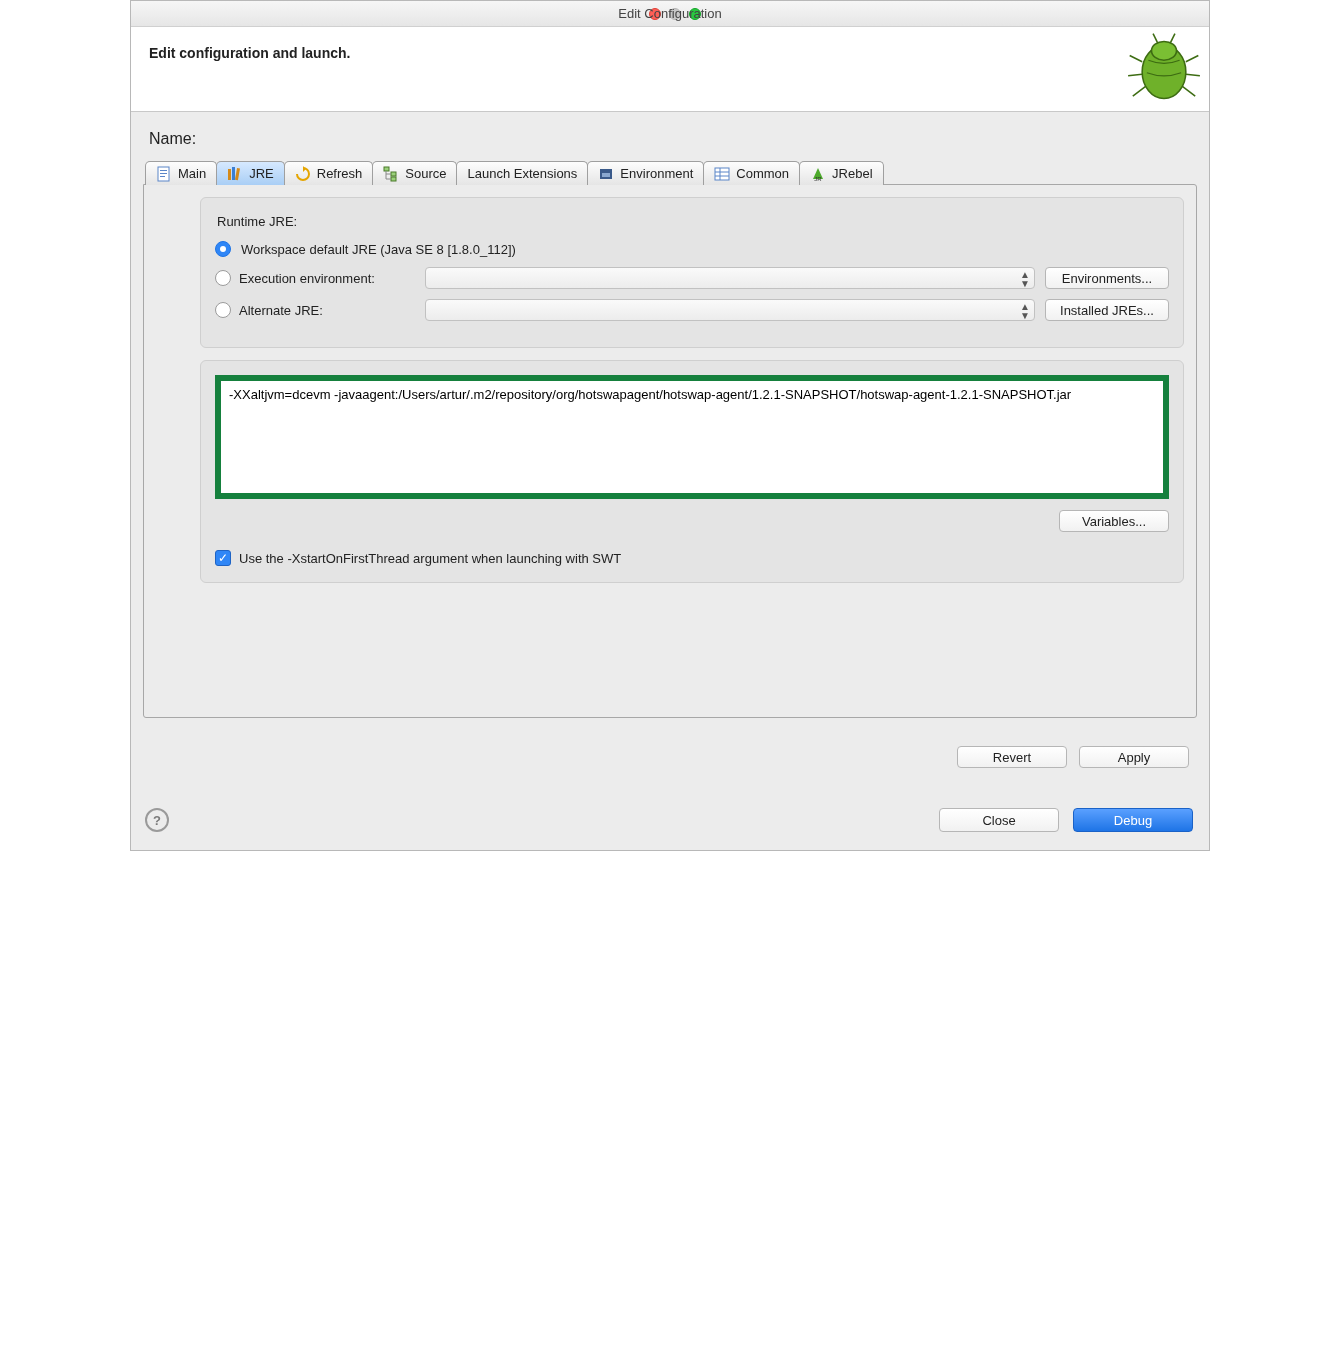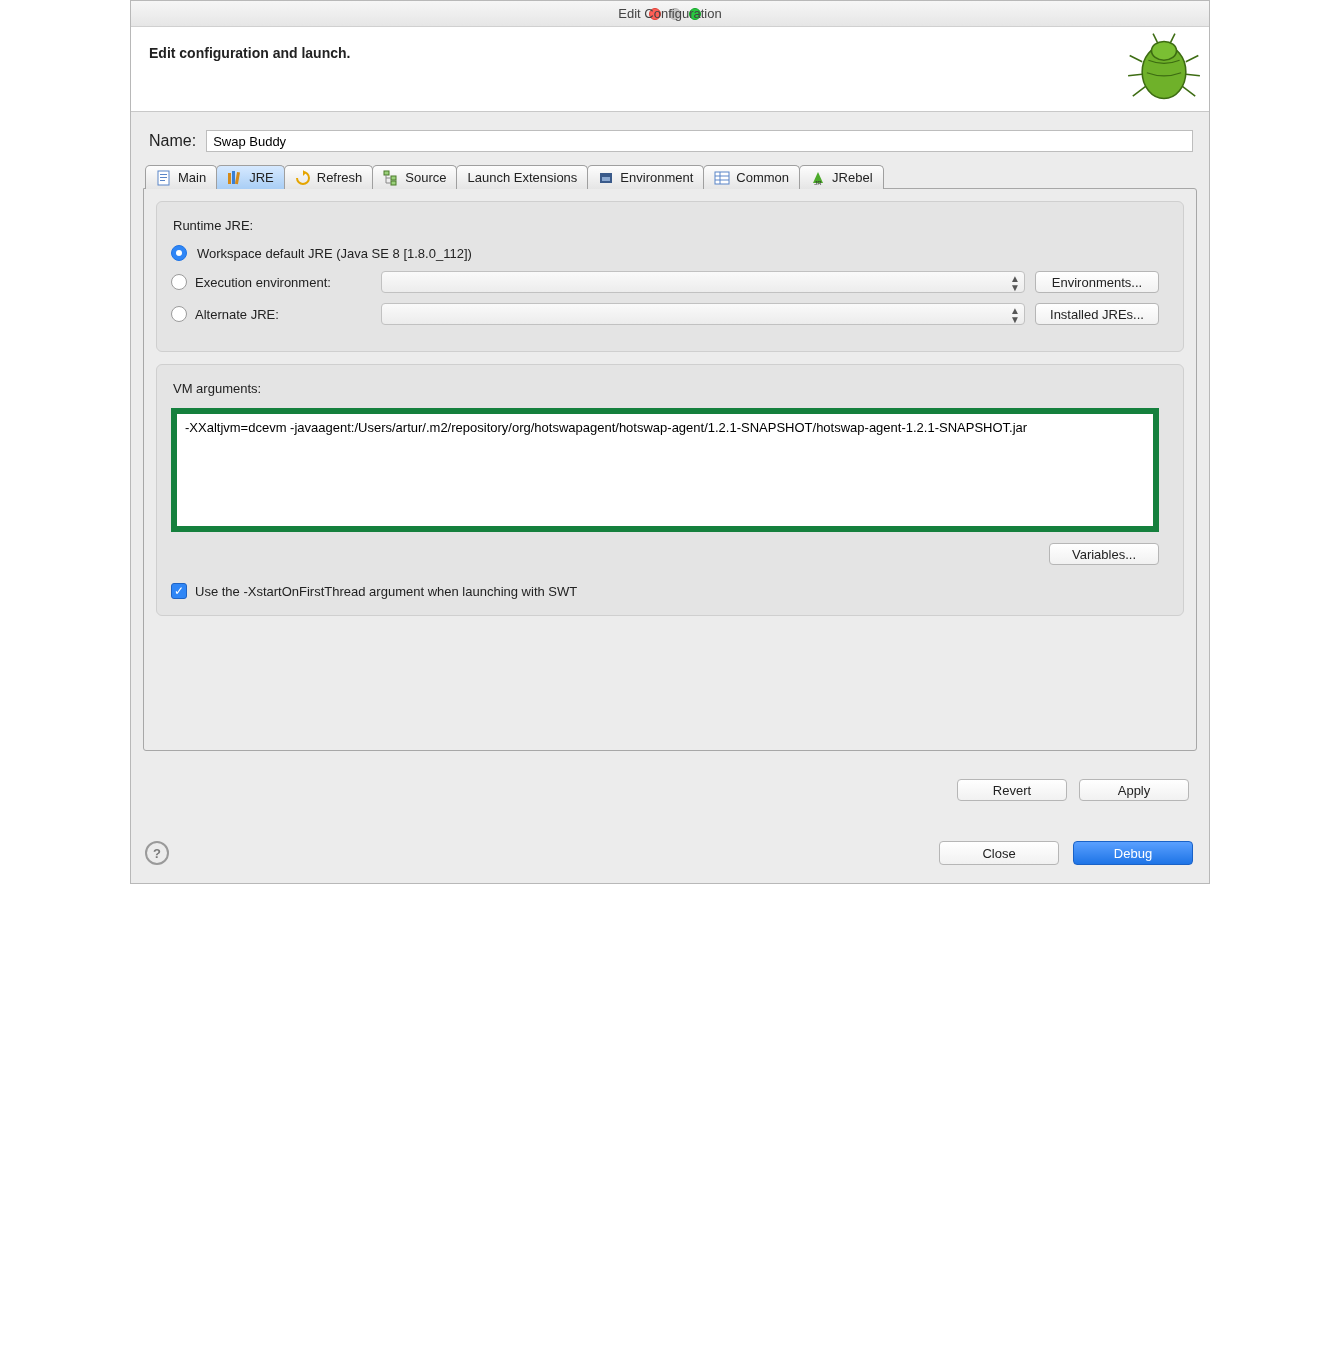--- a/index.html
+++ b/index.html
@@ -90,22 +90,23 @@
   .tabpanel {
     border: 1px solid #a7a7a7;
     background: #ececec;
     padding: 12px;
     border-radius: 0 3px 3px 3px;
   }
   .group {
     border: 1px solid #cfcfcf;
     background: #e4e4e4;
     border-radius: 6px;
-    padding: 14px 24px 16px 14px;
+    padding: 14px 14px 16px 14px;
     margin-bottom: 12px;
+    margin-left: 44px;
   }
   .group-title {
     font-size: 13px;
     margin: 2px 0 12px 2px;
   }
   .row {
     display: flex; align-items: center; gap: 10px;
     margin: 10px 0;
   }
   .row .labelcol { width: 200px; display: flex; align-items: center; gap: 8px; }
@@ -215,21 +216,20 @@
       <line x1="74" y1="74" x2="90" y2="86" stroke="#3d6c12" stroke-width="2"></line>
       <path d="M30 40 Q50 48 70 40" stroke="#3d6c12" stroke-width="1.5" fill="none"></path>
       <path d="M28 56 Q50 64 72 56" stroke="#3d6c12" stroke-width="1.5" fill="none"></path>
     </svg>
   </div>
 
   <div class="content">
 
     <div class="name-row">
       <label>Name:</label>
-      <input type="text" value="Swap Buddy" style="">
     </div>
 
     <div class="tabbar">
       <div class="tab">
         <span class="ticon">
           <svg width="16" height="16">
               <rect x="2" y="1" width="11" height="14" fill="#fff" stroke="#5a85c8"></rect>
               <rect x="4" y="4" width="7" height="1" fill="#5a85c8"></rect>
               <rect x="4" y="7" width="7" height="1" fill="#5a85c8"></rect>
               <rect x="4" y="10" width="5" height="1" fill="#5a85c8"></rect>
@@ -328,21 +328,20 @@
             <span>Alternate JRE:</span>
           </div>
           <div class="combo">
             <span class="spin">▲<br>▼</span>
           </div>
           <span class="btn wide">Installed JREs...</span>
         </div>
       </div>
 
       <div class="group">
-        <div class="group-title">VM arguments:</div>
         <textarea class="vm" style="">-XXaltjvm=dcevm -javaagent:/Users/artur/.m2/repository/org/hotswapagent/hotswap-agent/1.2.1-SNAPSHOT/hotswap-agent-1.2.1-SNAPSHOT.jar</textarea>
         <div class="right-btn-row">
           <span class="btn" style="min-width:110px">Variables...</span>
         </div>
         <div class="chkrow">
           <span class="chk">✓</span>
           <span>Use the -XstartOnFirstThread argument when launching with SWT</span>
         </div>
       </div>
 

